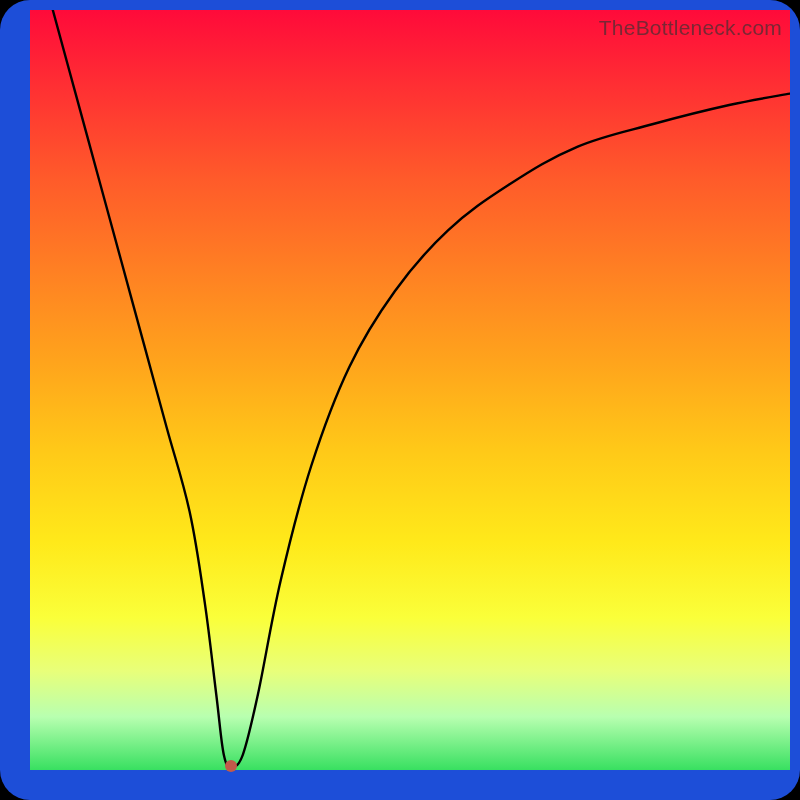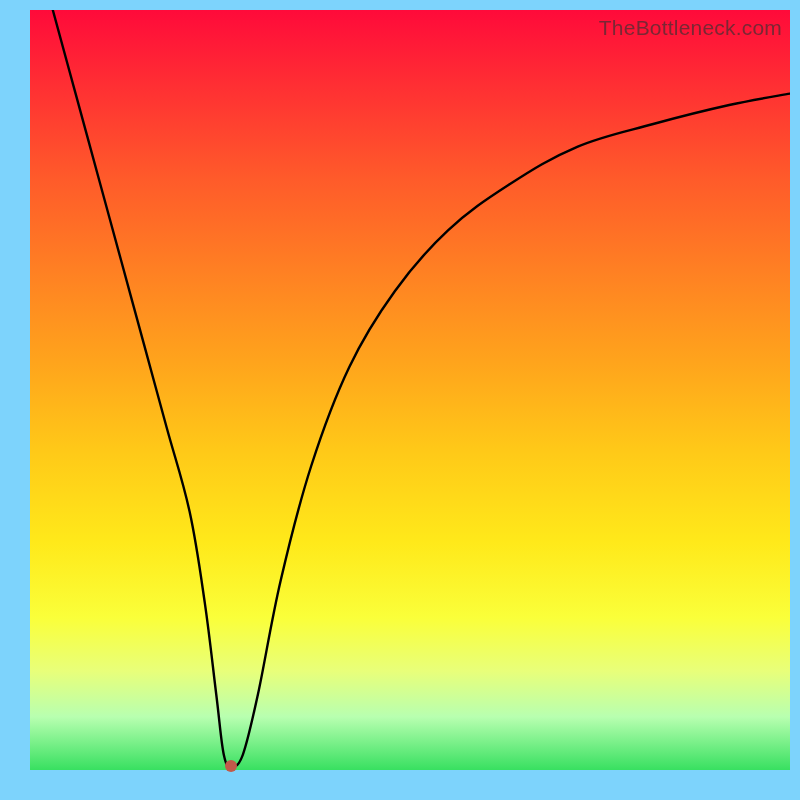--- a/index.html
+++ b/index.html
@@ -8,21 +8,22 @@
     width: 800px;
     height: 800px;
     overflow: hidden;
     background: #000;
     font-family: Arial, Helvetica, sans-serif;
   }
   .frame {
     position: relative;
     width: 800px;
     height: 800px;
-    background: #7dd3fc;
+    background: #1d4ed8;
+    border-radius: 30px;
   }
   .plot-area {
     position: absolute;
     left: 30px;
     top: 10px;
     width: 760px;
     height: 760px;
     background: linear-gradient(to bottom,
       #ff0a3a 0%,
       #ff2f33 10%,

